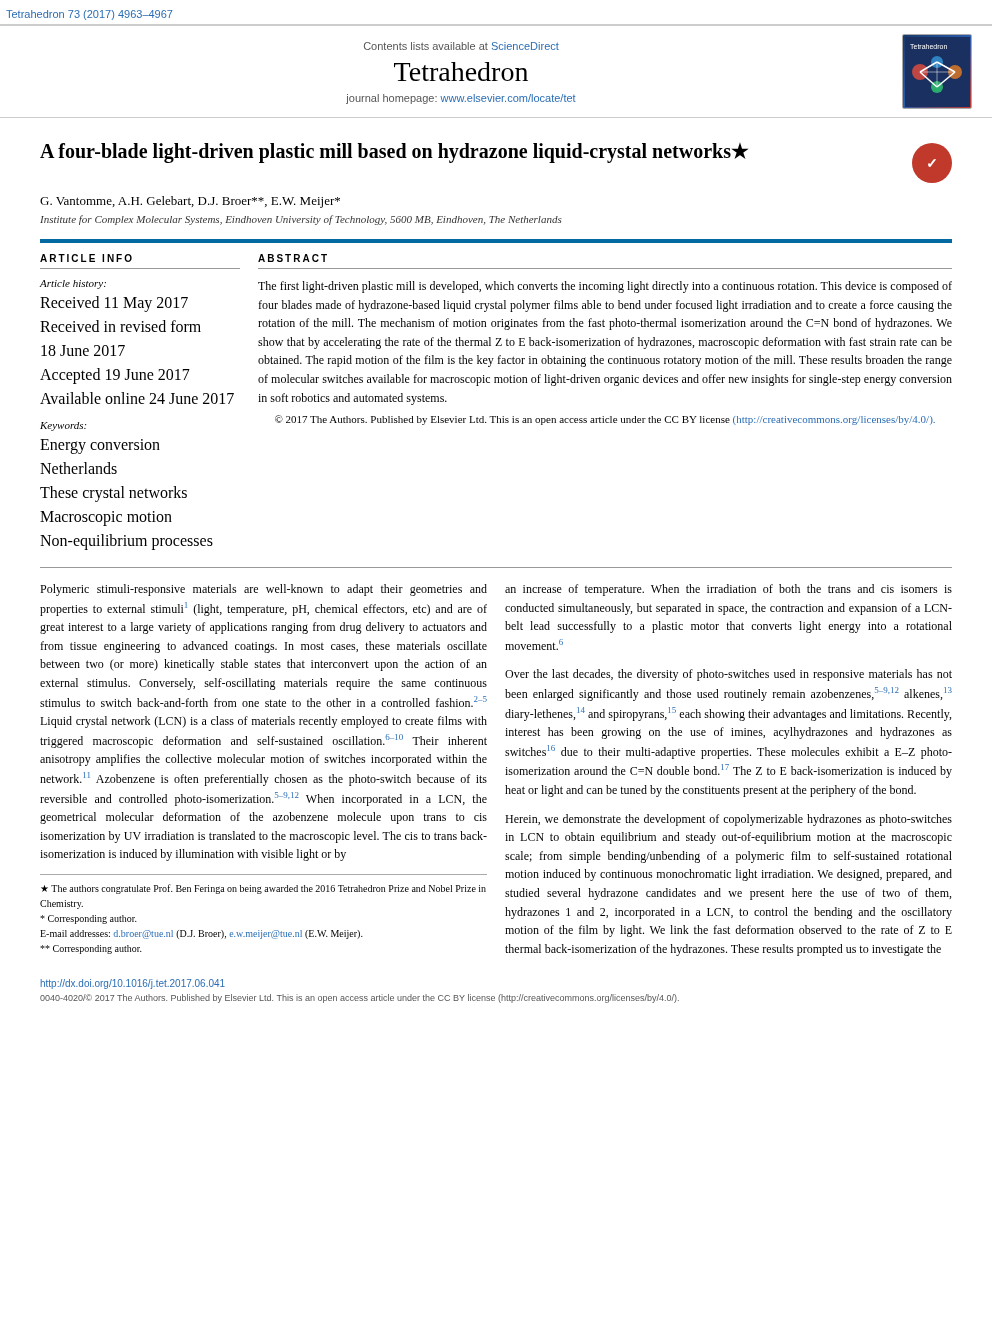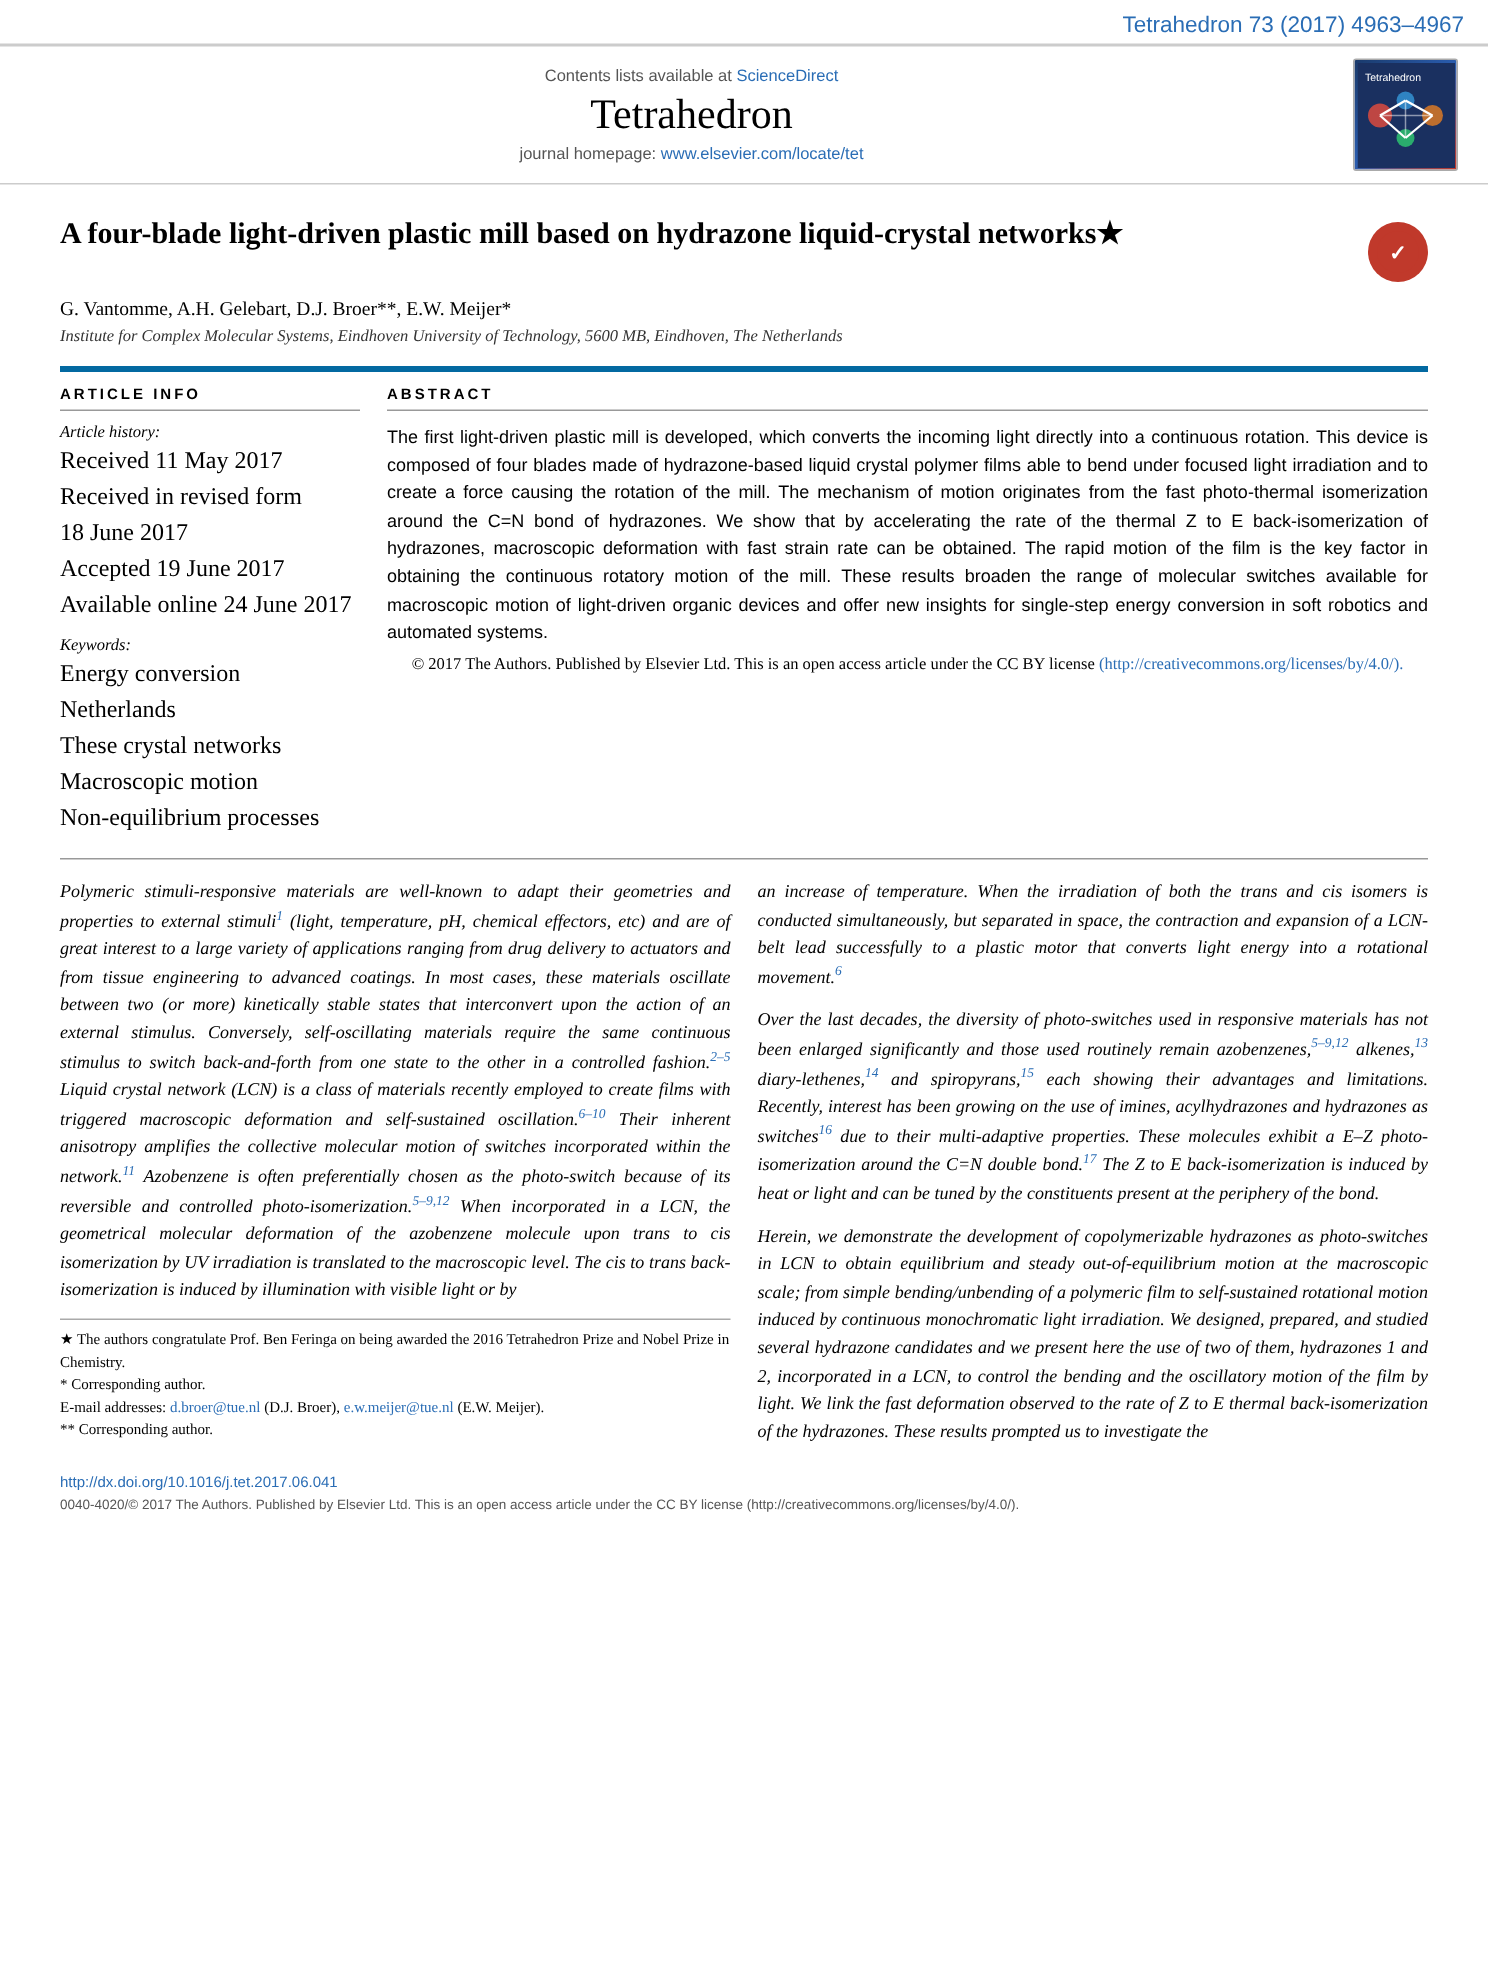--- a/index.html
+++ b/index.html
@@ -14,23 +14,23 @@
 
     .page-wrapper {
       width: 992px;
       min-height: 1323px;
       background: #fff;
       position: relative;
     }
 
     
     .journal-top-header {
-      text-align: right;
-      padding: 8px 16px 4px;
-      font-size: 15px;
+      text-align: left;
+      padding: 8px 6px 4px;
+      font-size: 11px;
       color: #2a6db5;
       font-family: Arial, sans-serif;
     }
 
     
     .main-header {
       display: flex;
       align-items: center;
       border-top: 2px solid #ccc;
       border-bottom: 1px solid #ccc;
@@ -207,21 +207,21 @@
       font-size: 16px;
       color: #000;
       line-height: 1.5;
     }
 
     .keywords-section {
       margin-top: 8px;
     }
 
     .abstract-text {
-      font-family: Liberation Sans, sans-serif;
+      font-family: Liberation Serif, serif;
       font-size: 12px;
       color: #000;
       line-height: 1.55;
       text-align: justify;
     }
 
     .cc-line {
       font-family: 'Times New Roman', Times, serif;
       font-size: 11px;
       color: #000;
@@ -250,21 +250,20 @@
       flex: 1;
     }
 
     .body-paragraph {
       font-family: 'Times New Roman', Times, serif;
       font-size: 12px;
       color: #000;
       line-height: 1.55;
       text-align: justify;
       margin-bottom: 10px;
-      font-style: italic;
     }
 
     .body-paragraph sup {
       font-size: 9px;
       color: #2a6db5;
     }
 
     
     .footnote-area {
       border-top: 1px solid #aaa;

